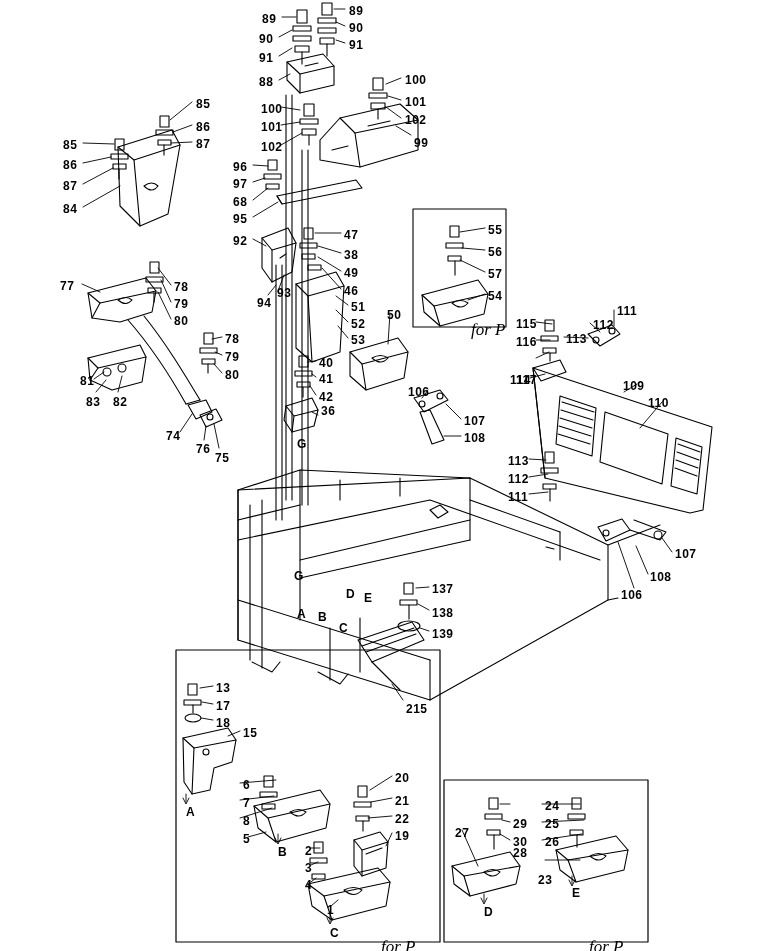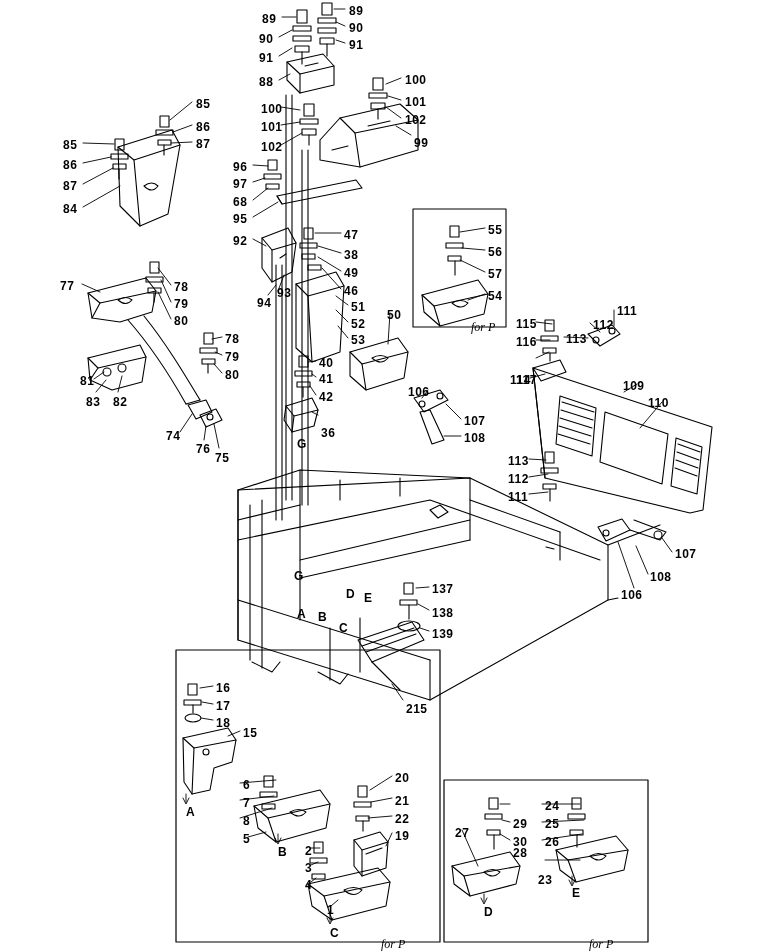--- a/index.html
+++ b/index.html
@@ -30,21 +30,21 @@
     font-size: 12px;
     font-weight: bold;
     color: #000000;
     white-space: nowrap;
     letter-spacing: 0.5px;
     line-height: 12px;
   }
   .zone-label {
     position: absolute;
     font-family: "Liberation Serif", serif;
-    font-size: 12px;
+    font-size: 17px;
     font-style: italic;
     color: #000000;
     white-space: nowrap;
   }
   .group-letter {
     position: absolute;
     font-family: "Liberation Sans", sans-serif;
     font-size: 12px;
     font-weight: bold;
     color: #000000;
@@ -544,21 +544,21 @@
   <div class="callout" style="left:344px;top:249px;">38</div>
   <div class="callout" style="left:344px;top:267px;">49</div>
   <div class="callout" style="left:344px;top:285px;">46</div>
   <div class="callout" style="left:351px;top:301px;">51</div>
   <div class="callout" style="left:351px;top:318px;">52</div>
   <div class="callout" style="left:351px;top:334px;">53</div>
   <div class="callout" style="left:387px;top:309px;">50</div>
   <div class="callout" style="left:319px;top:357px;">40</div>
   <div class="callout" style="left:319px;top:373px;">41</div>
   <div class="callout" style="left:319px;top:391px;">42</div>
-  <div class="callout" style="left:321px;top:427px;">36</div>
+  <div class="callout" style="left:321px;top:405px;">36</div>
   <div class="callout" style="left:60px;top:280px;">77</div>
   <div class="callout" style="left:174px;top:281px;">78</div>
   <div class="callout" style="left:174px;top:298px;">79</div>
   <div class="callout" style="left:174px;top:315px;">80</div>
   <div class="callout" style="left:225px;top:333px;">78</div>
   <div class="callout" style="left:225px;top:351px;">79</div>
   <div class="callout" style="left:225px;top:369px;">80</div>
   <div class="callout" style="left:80px;top:375px;">81</div>
   <div class="callout" style="left:86px;top:396px;">83</div>
   <div class="callout" style="left:113px;top:396px;">82</div>
@@ -584,21 +584,21 @@
   <div class="callout" style="left:408px;top:386px;">106</div>
   <div class="callout" style="left:464px;top:415px;">107</div>
   <div class="callout" style="left:464px;top:432px;">108</div>
   <div class="callout" style="left:675px;top:548px;">107</div>
   <div class="callout" style="left:650px;top:571px;">108</div>
   <div class="callout" style="left:621px;top:589px;">106</div>
   <div class="callout" style="left:432px;top:583px;">137</div>
   <div class="callout" style="left:432px;top:607px;">138</div>
   <div class="callout" style="left:432px;top:628px;">139</div>
   <div class="callout" style="left:406px;top:703px;">215</div>
-  <div class="callout" style="left:216px;top:682px;">16</div>
+  <div class="callout" style="left:216px;top:682px;">13</div>
   <div class="callout" style="left:216px;top:700px;">17</div>
   <div class="callout" style="left:216px;top:717px;">18</div>
   <div class="callout" style="left:243px;top:727px;">15</div>
   <div class="callout" style="left:243px;top:779px;">6</div>
   <div class="callout" style="left:243px;top:797px;">7</div>
   <div class="callout" style="left:243px;top:815px;">8</div>
   <div class="callout" style="left:243px;top:833px;">5</div>
   <div class="callout" style="left:395px;top:772px;">20</div>
   <div class="callout" style="left:395px;top:795px;">21</div>
   <div class="callout" style="left:395px;top:813px;">22</div>

